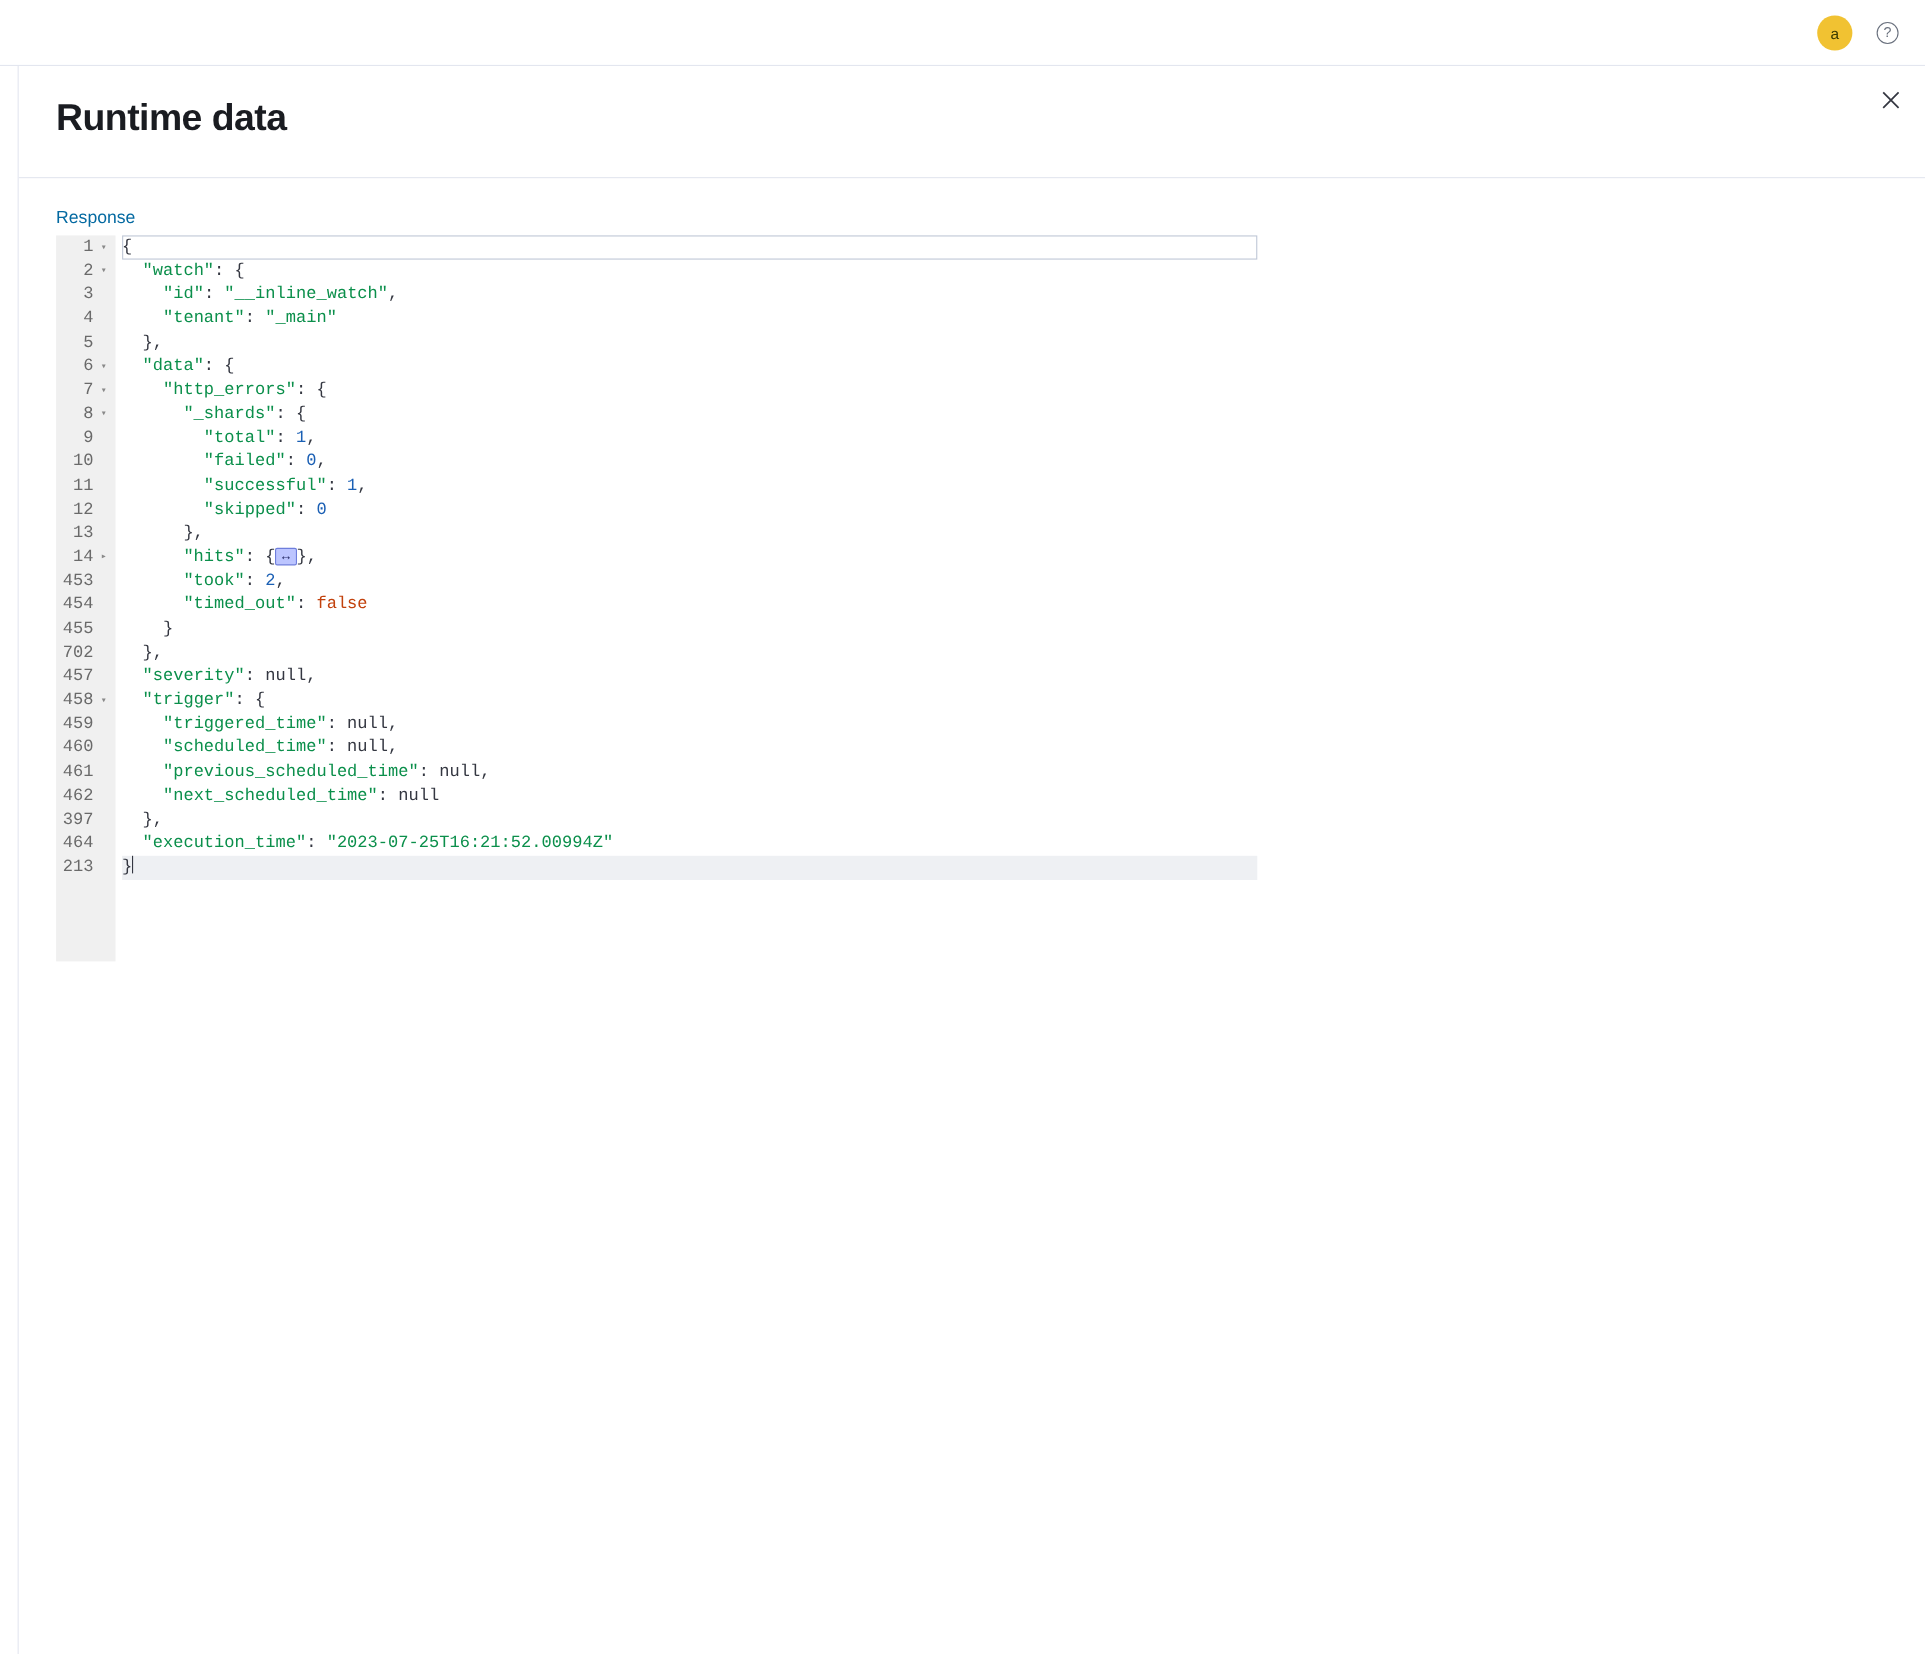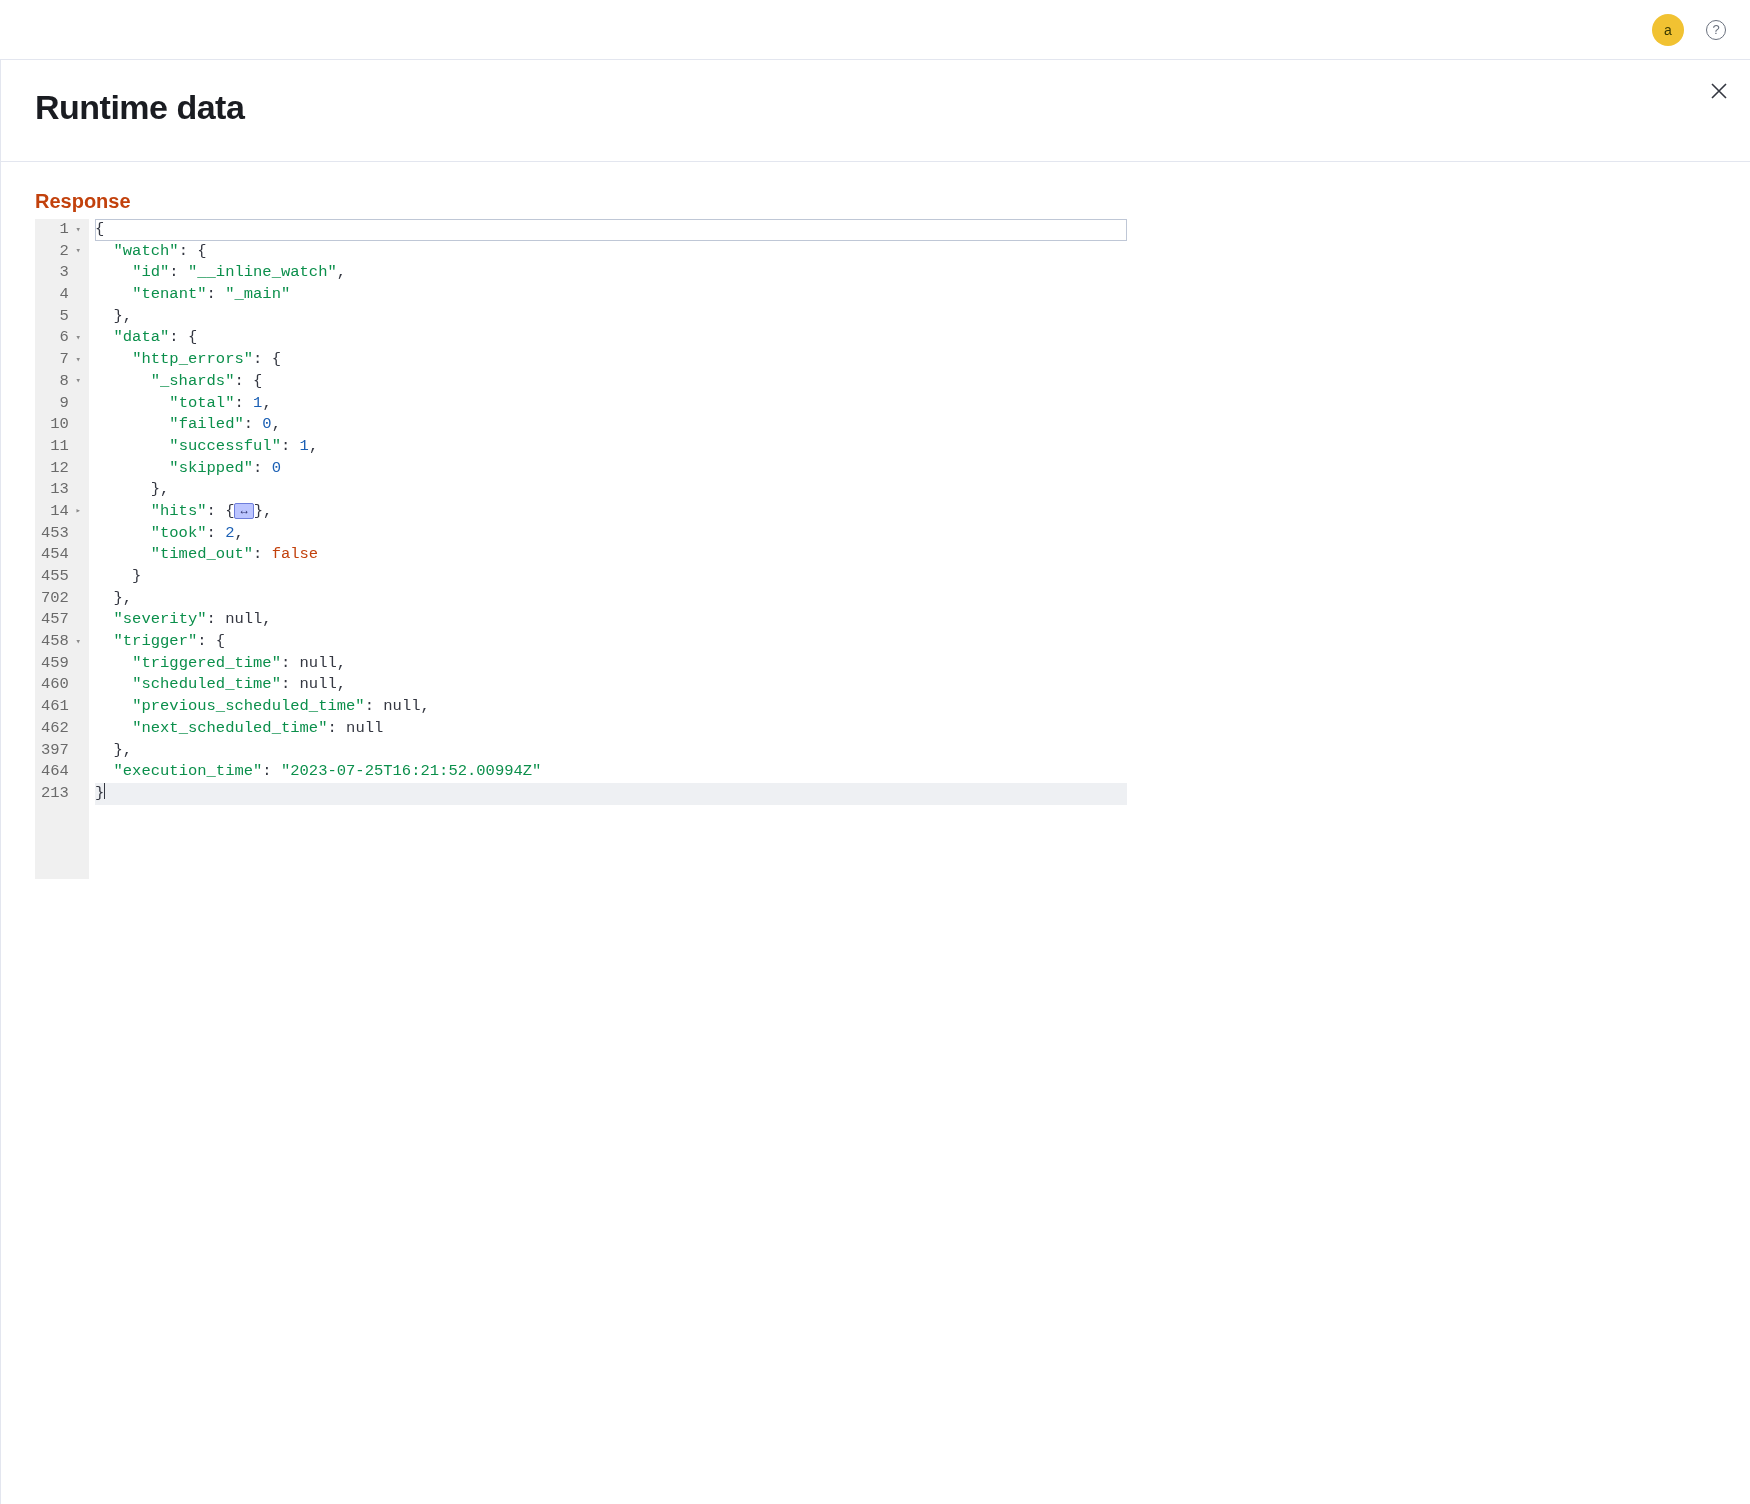--- a/index.html
+++ b/index.html
@@ -38,20 +38,21 @@
     display: flex;
     align-items: center;
     justify-content: center;
     font-size: 13px;
     color: #69707d;
     cursor: pointer;
   }
   .panel-wrapper {
     position: relative;
     border-left: 1px solid #e3e6ef;
+    margin-left: 16px;
     min-height: calc(100vh - 60px);
   }
   .close-btn {
     position: absolute;
     top: 22px;
     right: 22px;
     cursor: pointer;
     color: #343741;
   }
   .close-btn svg { display: block; }
@@ -62,23 +63,23 @@
   .panel-title {
     font-size: 34px;
     font-weight: 600;
     color: #1a1c21;
     letter-spacing: -0.5px;
   }
   .panel-body {
     padding: 28px 34px;
   }
   .response-label {
-    color: #c2410c;
-    font-weight: 700;
-    font-size: 20px;
+    color: #0369a1;
+    font-weight: 400;
+    font-size: 16px;
     margin-bottom: 6px;
     cursor: pointer;
   }
   .code-editor {
     display: flex;
     font-family: "SFMono-Regular", Consolas, "Liberation Mono", Menlo, monospace;
     font-size: 15.5px;
     line-height: 1.4;
     background: #fff;
     max-width: 1098px;

